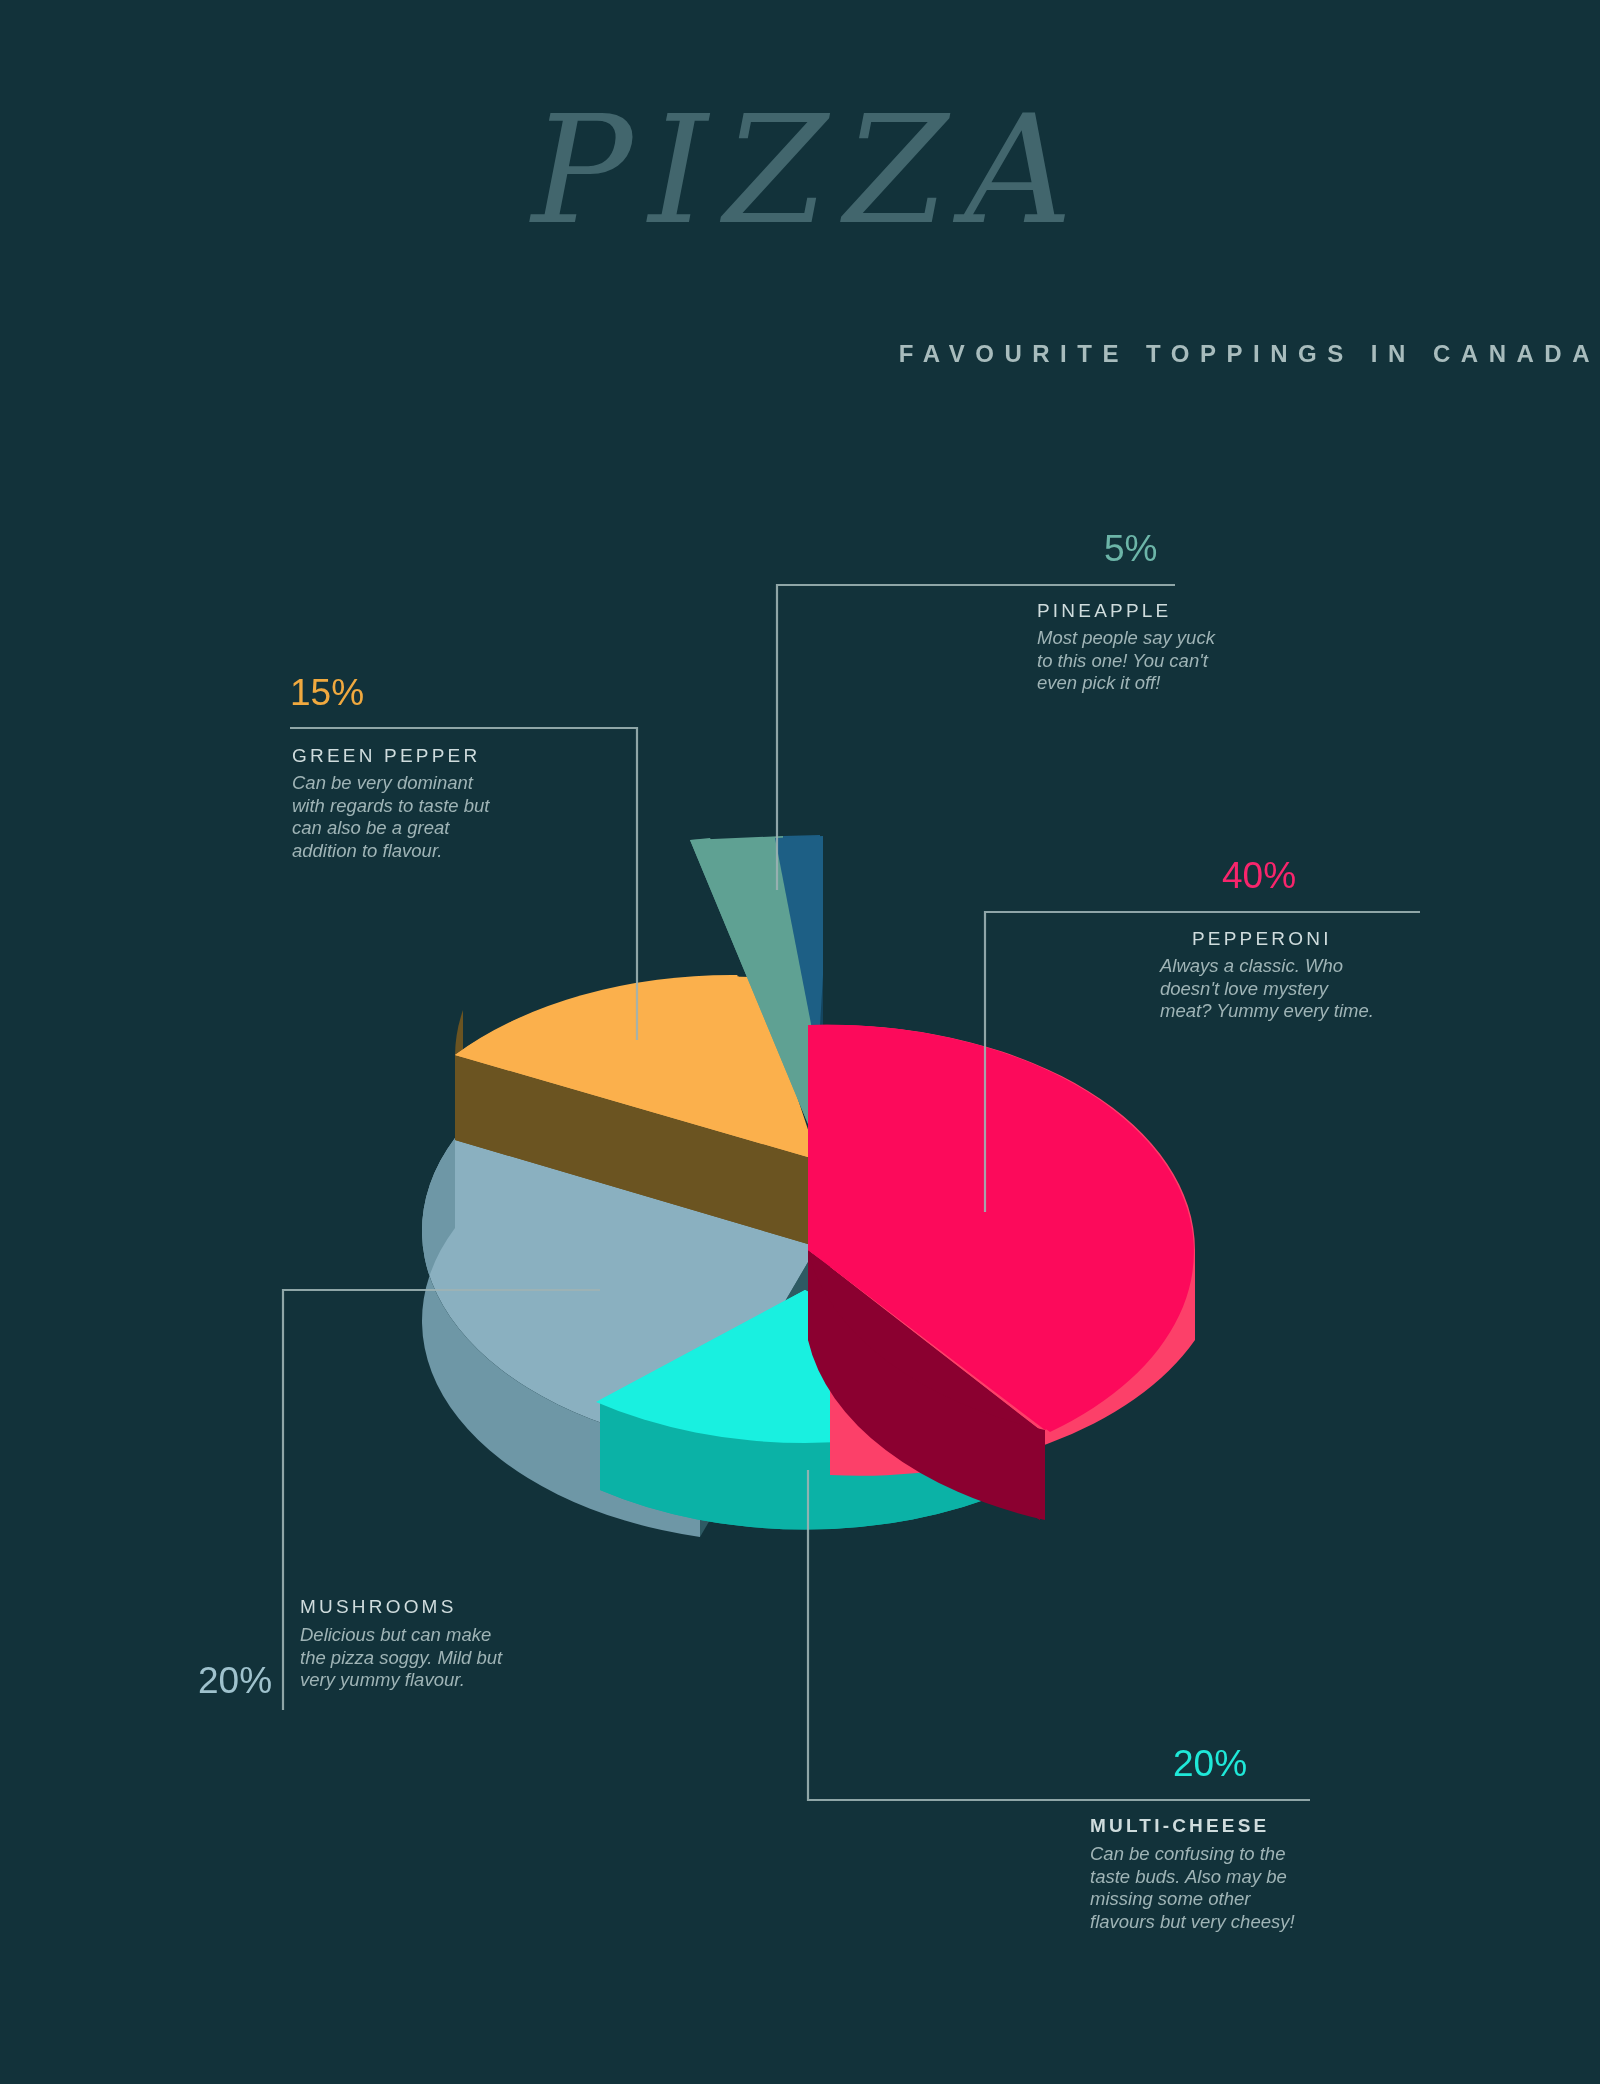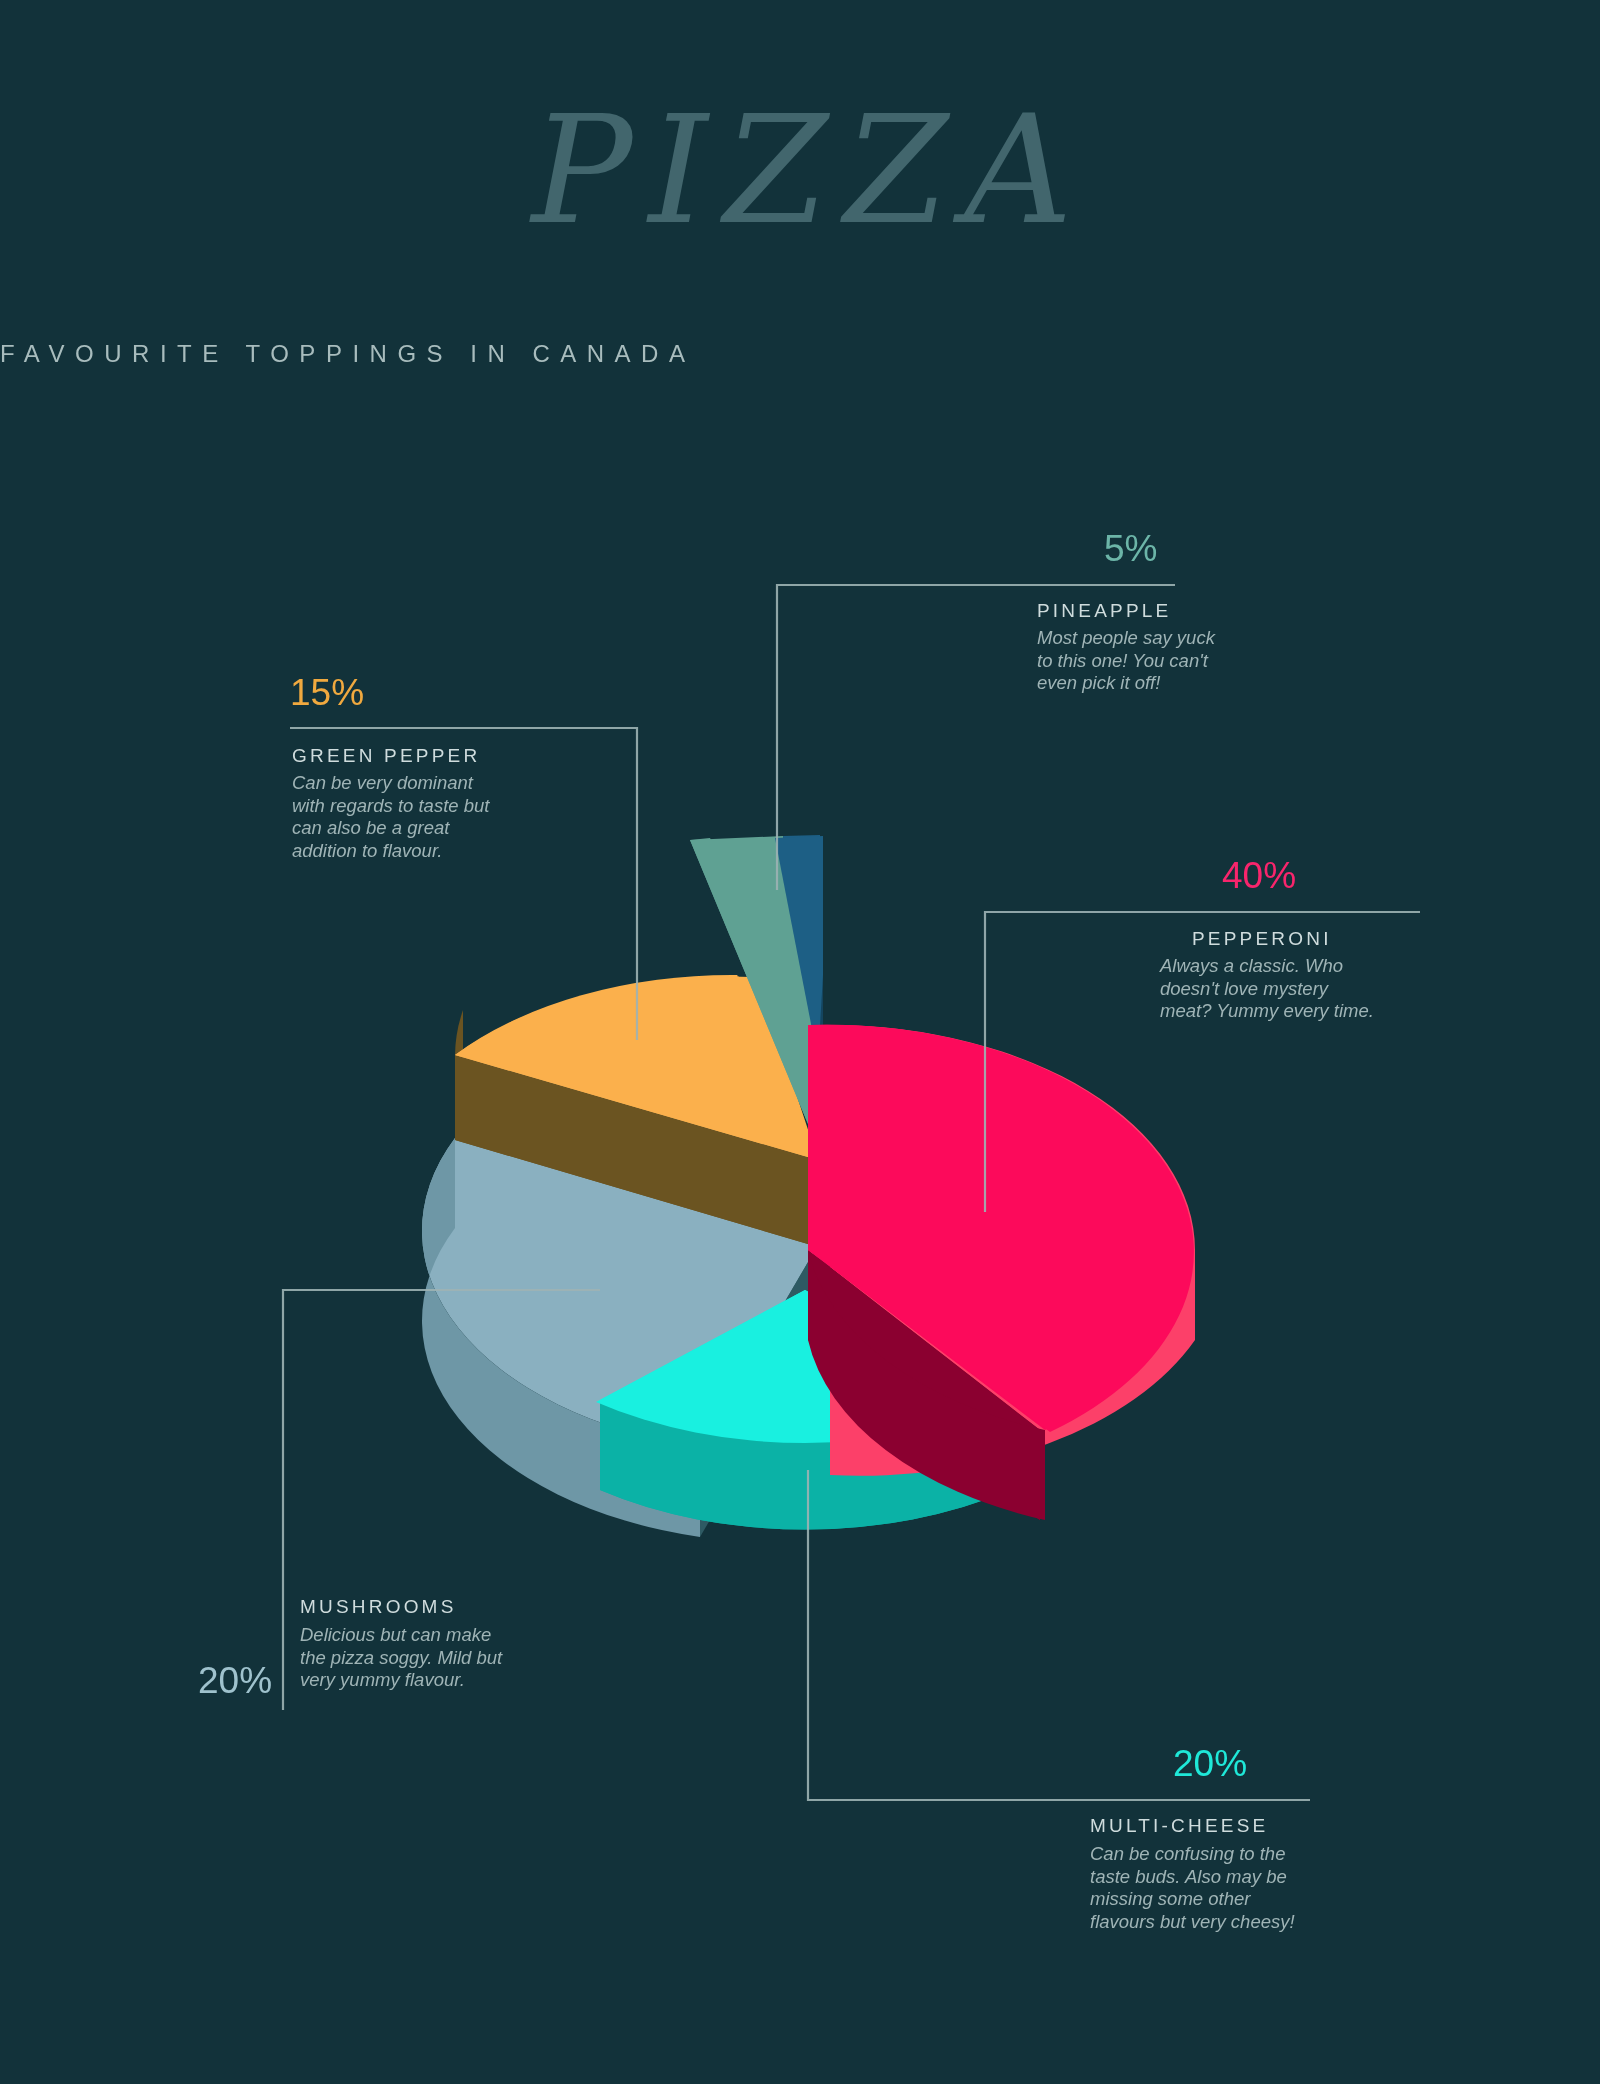--- a/index.html
+++ b/index.html
@@ -21,25 +21,25 @@
     font-size:150px;
     letter-spacing:16px;
     color:#42666d;
     line-height:1.0;
     font-weight:400;
     user-select:none;
     padding-left:10px;
   }
   #subtitle{
     position:absolute; left:0; top:340px; width:1600px;
-    text-align:left;
+    text-align:right;
     font-size:24px;
     letter-spacing:10.5px;
     color:#a8bcbd;
-    font-weight:400;
+    font-weight:700;
   }
 
   
   .pct{
     position:absolute;
     font-size:37px;
     font-weight:300;
     letter-spacing:0px;
     white-space:nowrap;
   }
@@ -193,21 +193,21 @@
     <div class="cat" style="left:300px;top:1596px;">MUSHROOMS</div>
     <div class="desc" style="left:300px;top:1624px;width:280px;">
       <div>Delicious but can make</div>
       <div>the pizza soggy. Mild but</div>
       <div>very yummy flavour.</div>
     </div>
   </div>
 
   <div>
     <div class="pct" style="left:1173px;top:1743px;color:#1fe8d8;">20%</div>
-    <div class="cat" style="left:1090px;top:1815px;">MULTI-CHEESE</div>
+    <div class="cat" style="left:1090px;top:1815px;font-weight:bold;">MULTI-CHEESE</div>
     <div class="desc" style="left:1090px;top:1843px;width:280px;">
       <div>Can be confusing to the</div>
       <div>taste buds. Also may be</div>
       <div>missing some other</div>
       <div>flavours but very cheesy!</div>
     </div>
   </div>
 
 </div>
 

